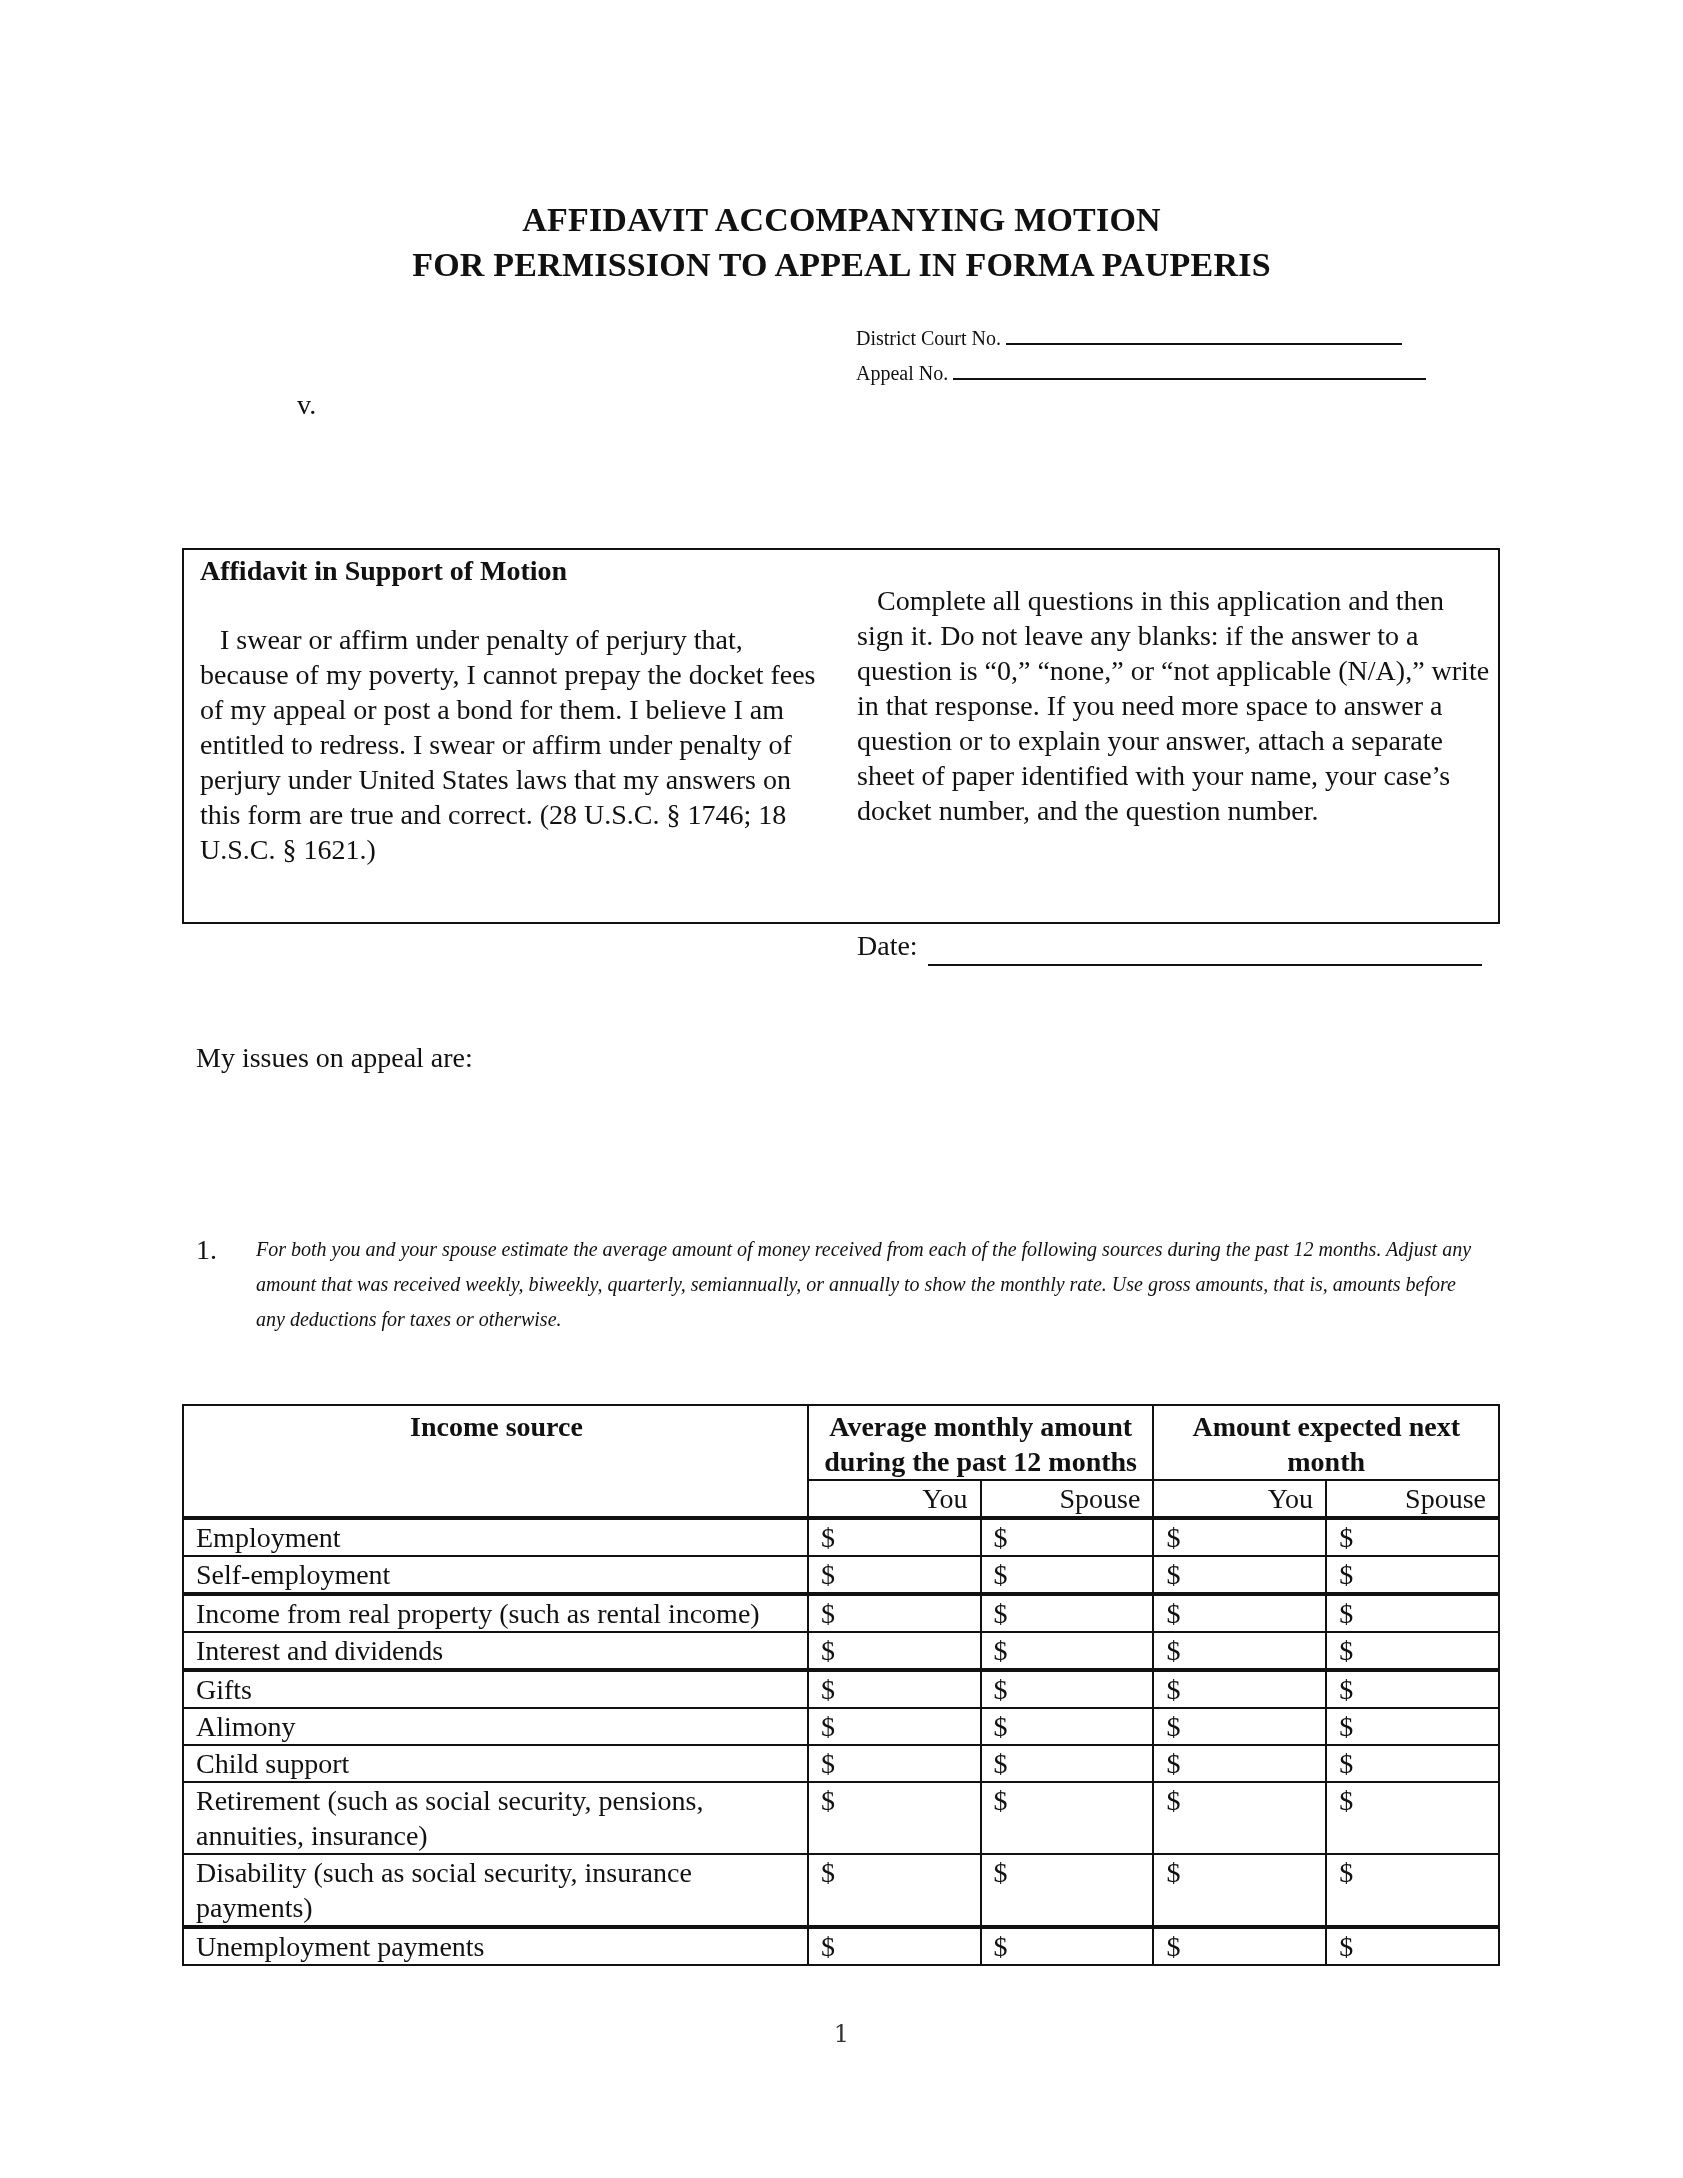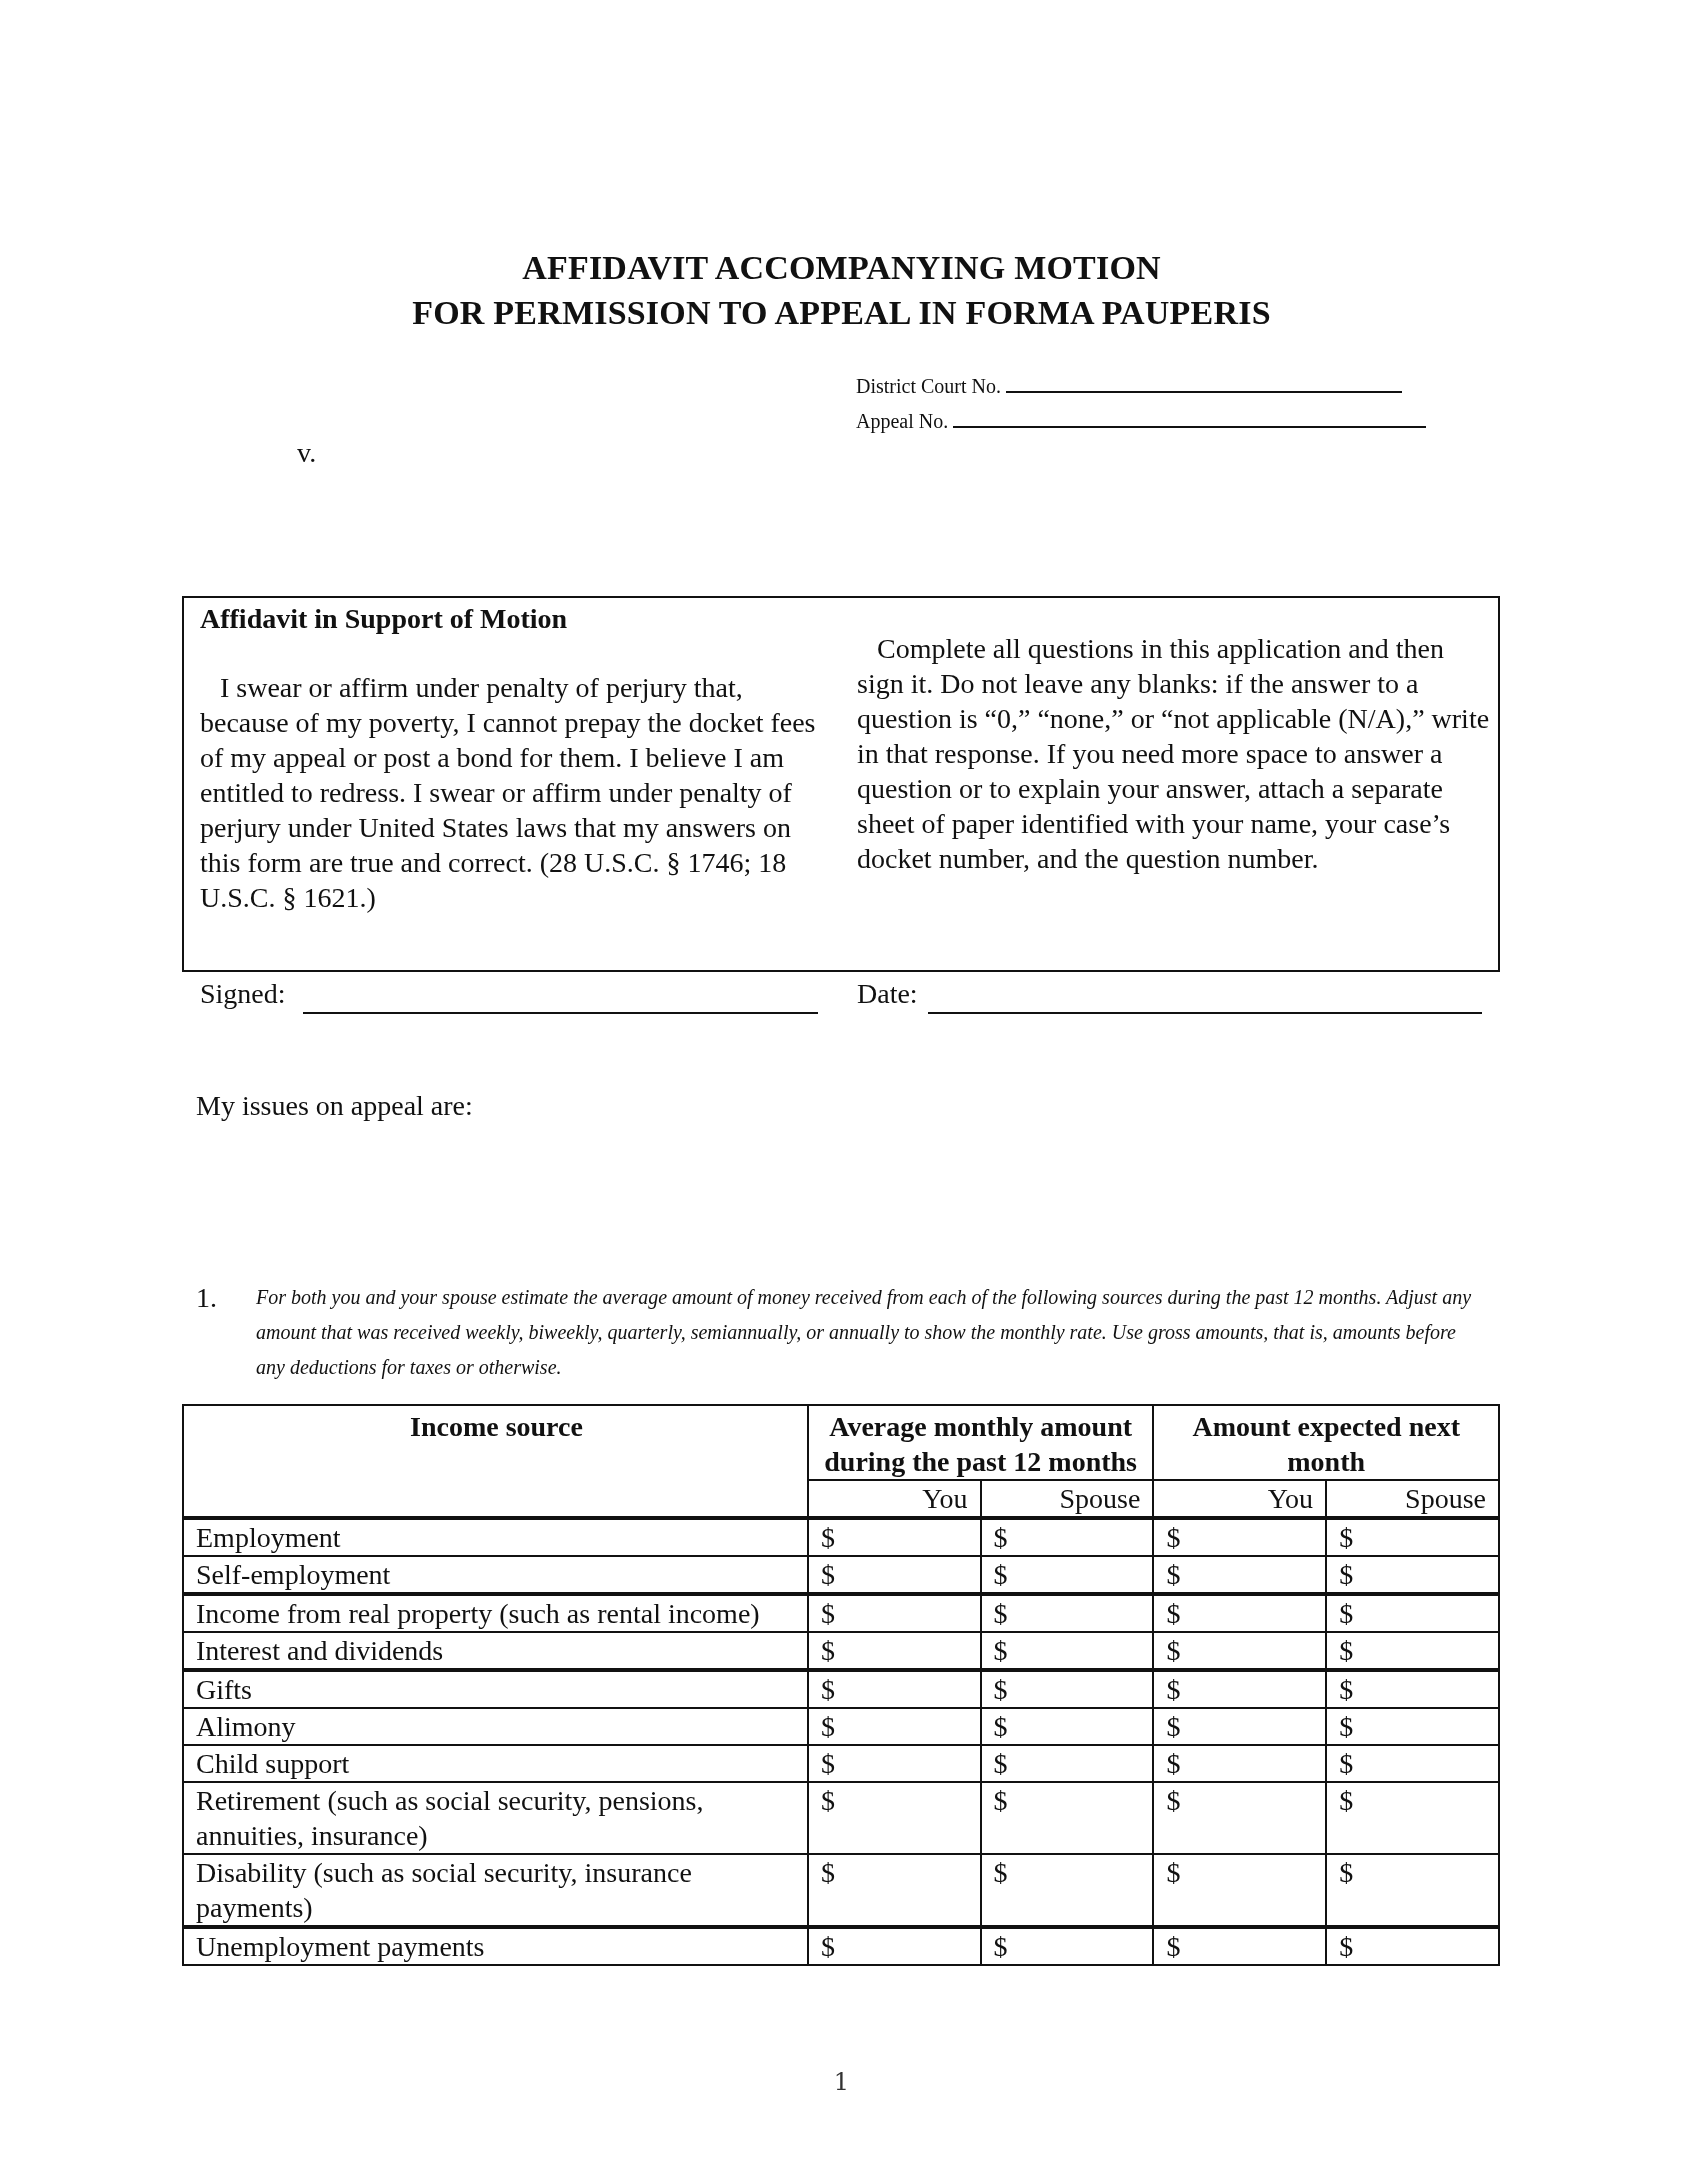--- a/index.html
+++ b/index.html
@@ -1,17 +1,17 @@
 <!DOCTYPE html>
 <html><head>
 <meta charset="utf-8">
 <style>
   html, body { margin: 0; padding: 0; background: #ffffff; }
   body { width: 1683px; height: 2178px; position: relative; font-family: "Liberation Serif", serif; color: #111; overflow: hidden; }
-  .abs { position: absolute; margin-top: 48px; }
+  .abs { position: absolute; }
   .title { left: 0; width: 1683px; text-align: center; font-weight: bold; font-size: 34px; line-height: 44px; letter-spacing: 0.2px; }
   .t1 { top: 198px; }
   .t2 { top: 243px; }
   .field-row { font-size: 20px; line-height: 36px; }
   .blank-line { display: inline-block; border-bottom: 2px solid #111; height: 26px; vertical-align: baseline; }
   .vs { left: 297px; top: 389px; font-size: 28px; }
 
   .affbox { left: 182px; top: 548px; width: 1318px; height: 376px; border: 2px solid #111; box-sizing: border-box; }
   .col { position: absolute; top: 0; font-size: 28px; line-height: 35px; }
   .col-left { left: 16px; width: 634px; }
@@ -57,24 +57,20 @@
 </div>
 <div class="abs vs">v.</div>
 
 <div class="abs affbox">
   <div class="col col-left">
     <h3>Affidavit in Support of Motion</h3>
     <p>I swear or affirm under penalty of perjury that, because of my poverty, I cannot prepay the docket fees of my appeal or post a bond for them. I believe I am entitled to redress. I swear or affirm under penalty of perjury under United States laws that my answers on this form are true and correct. (28 U.S.C. § 1746; 18 U.S.C. § 1621.)</p>
   </div>
   <div class="col col-right">
     <p>Complete all questions in this application and then sign it. Do not leave any blanks: if the answer to a question is “0,” “none,” or “not applicable (N/A),” write in that response. If you need more space to answer a question or to explain your answer, attach a separate sheet of paper identified with your name, your case’s docket number, and the question number.</p>
-  </div>
-  <div class="signrow sign-left">
-    <span>Signed:</span>
-    <span class="sig-line" style="left:103px; width:515px;"></span>
   </div>
   <div class="signrow sign-right">
     <span>Date:</span>
     <span class="sig-line" style="left:71px; width:554px;"></span>
   </div>
 </div>
 
 <div class="abs issues">My issues on appeal are:</div>
 
 <div class="abs q1num">1.</div>

